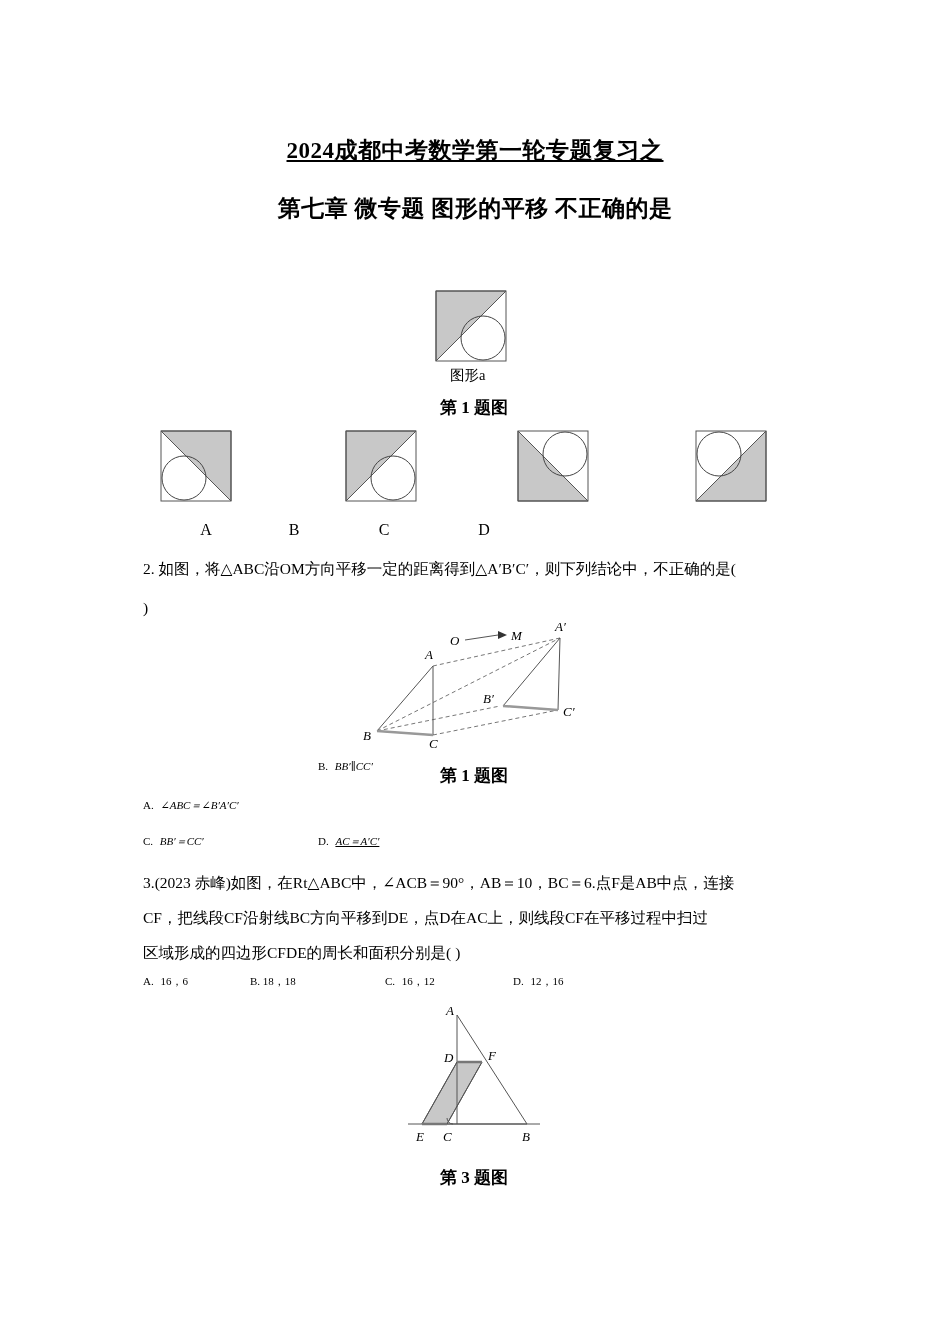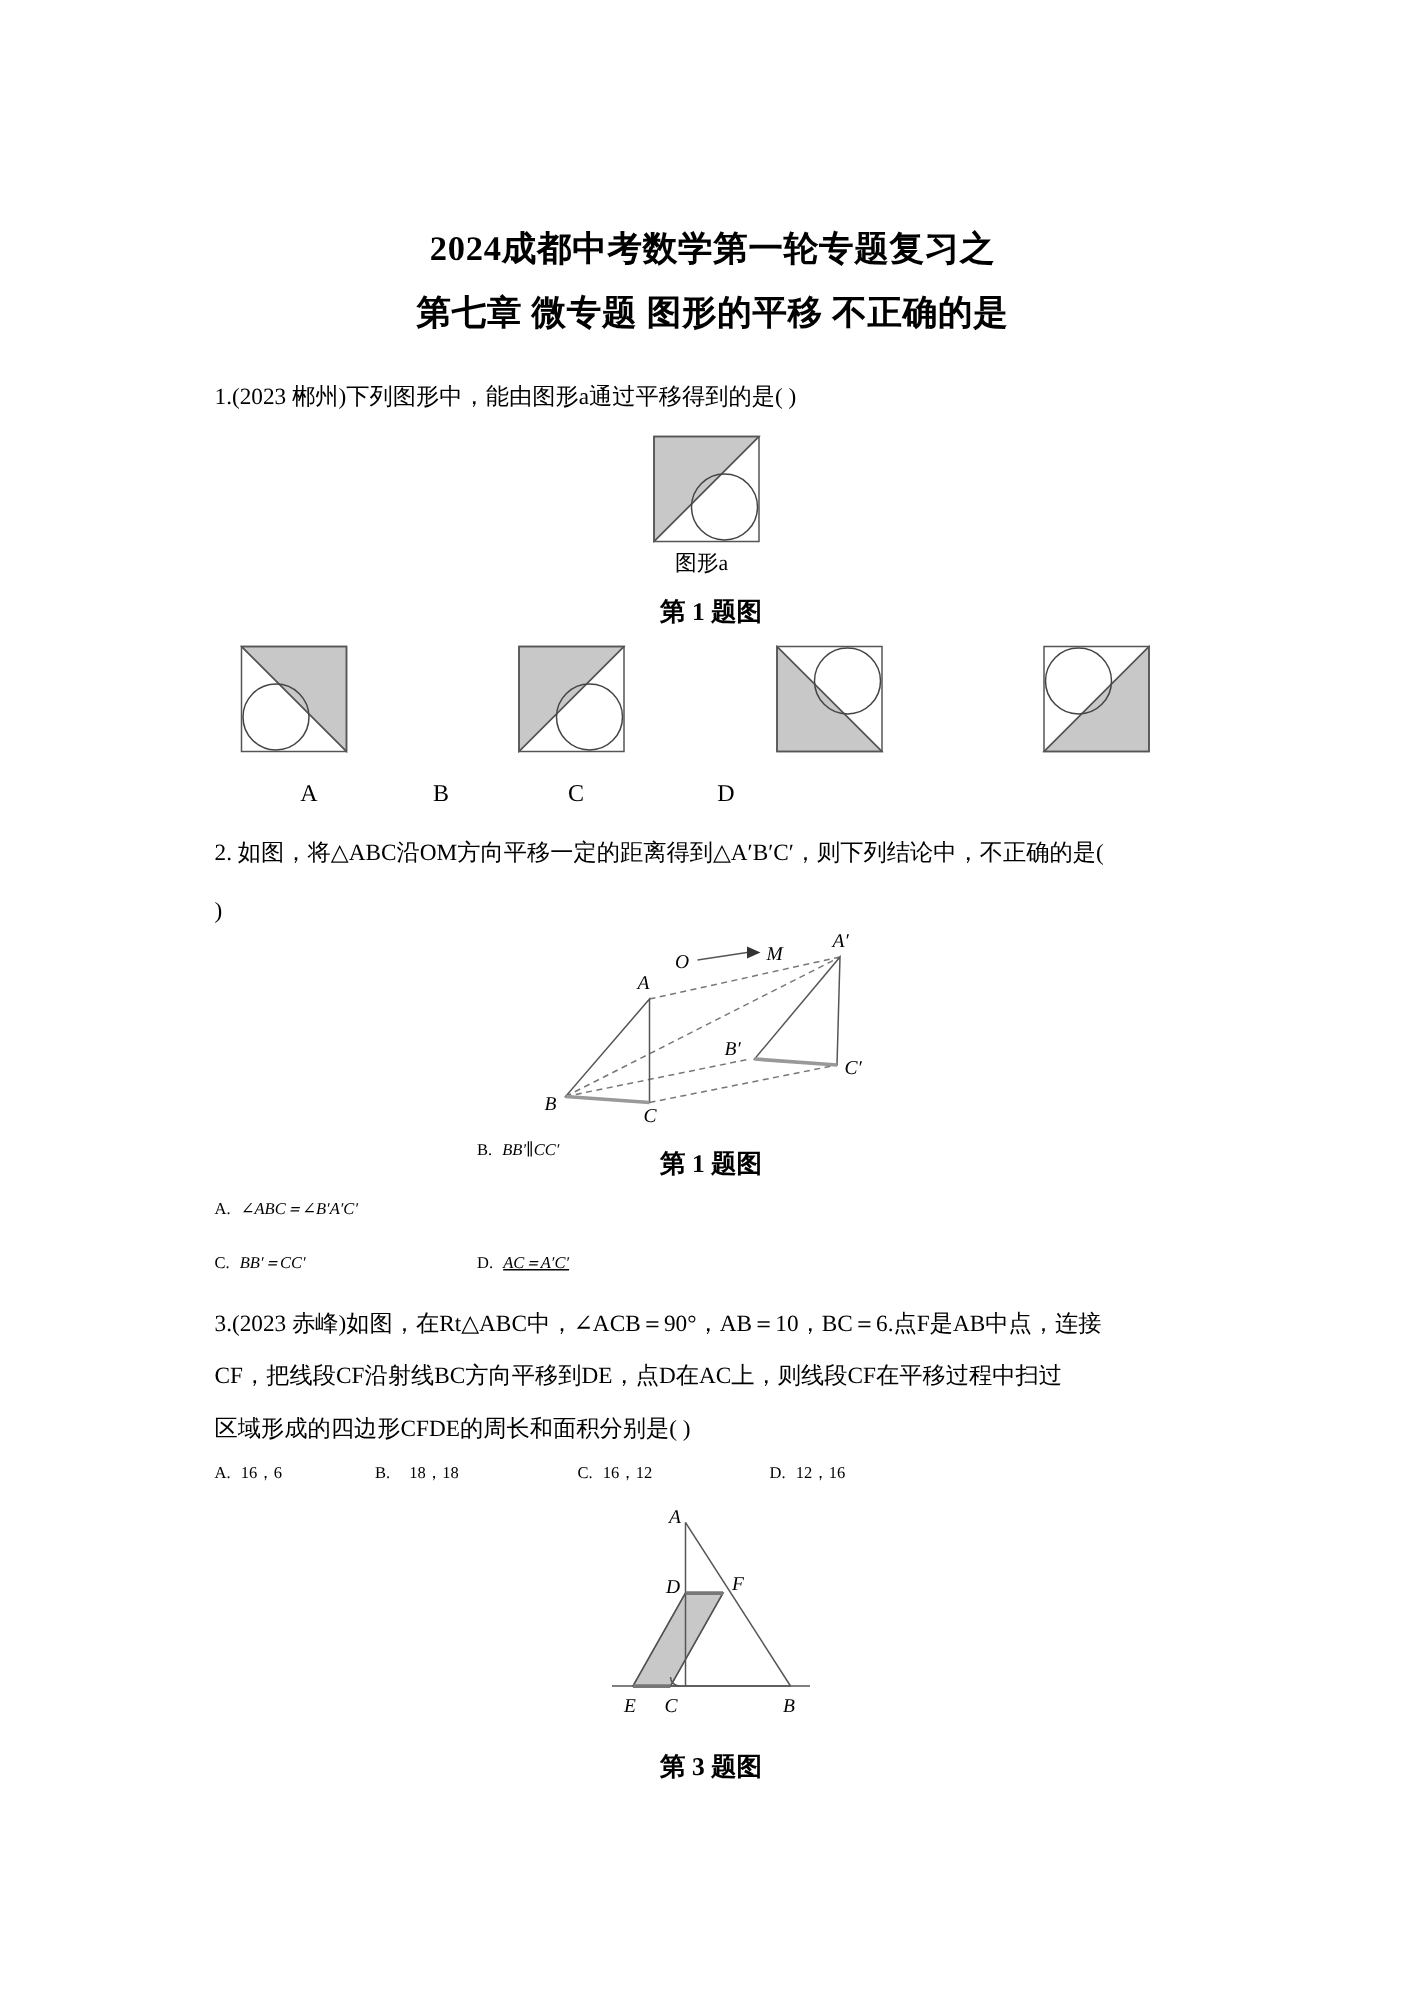--- a/index.html
+++ b/index.html
@@ -24,21 +24,21 @@
   
   .title {
     position: absolute;
     left: 0;
     width: 950px;
     text-align: center;
     font-weight: bold;
     font-size: 23px;
     letter-spacing: 0.5px;
   }
-  #title-line1 { top: 150px; }
+  #title-line1 { top: 135px; text-decoration: underline; }
   #title-line2 { top: 193px; }
 
   
   .qline {
     position: absolute;
     left: 143px;
     width: 700px;
     font-size: 15.5px;
     line-height: 21px;
     white-space: nowrap;
@@ -90,21 +90,20 @@
   }
 </style>
 </head>
 <body>
 
 <div class="page">
 
   <div class="title" id="title-line1">2024成都中考数学第一轮专题复习之</div>
   <div class="title" id="title-line2">第七章 微专题 图形的平移 不正确的是</div>
 
-  <div class="qline" style="top:254px;">1.(2023 郴州)下列图形中，能由图形a通过平移得到的是(      )</div>
 
   <div class="fig" style="left:435px; top:290px;">
     <svg width="72" height="72" viewBox="0 0 72 72">
       <polygon class="shade" points="1,1 71,1 1,71"></polygon>
       <rect class="sq-stroke" x="1" y="1" width="70" height="70"></rect>
       <line class="thin" x1="1" y1="71" x2="71" y2="1"></line>
       <circle class="circ" cx="48" cy="48" r="22"></circle>
     </svg>
   </div>
   <div class="fig-cap-a" style="left:450px; top:366px;text-align:center;">图形a</div>
@@ -204,21 +203,21 @@
   <div class="qline" style="top:872px; width:760px;">3.(2023 赤峰)如图，在Rt△ABC中，∠ACB＝90°，AB＝10，BC＝6.点F是AB中点，连接</div>
   <div class="qline" style="top:907px; width:760px;">CF，把线段CF沿射线BC方向平移到DE，点D在AC上，则线段CF在平移过程中扫过</div>
   <div class="qline" style="top:942px; width:760px;">区域形成的四边形CFDE的周长和面积分别是(      )</div>
 
   <div class="optrow" style="left:143px; top:974px;">
     <span>A.</span>
     <span style="margin-left:4px;">16，6</span>
   </div>
   <div class="optrow" style="left:250px; top:974px;">
     <span>B.</span>
-    <span style="margin-left:10px;">18，18</span>
+    <span style="margin-left:0;">18，18</span>
   </div>
   <div class="optrow" style="left:385px; top:974px;text-align:right;">
     <span>C.</span>
     <span style="margin-left:4px;">16，12</span>
   </div>
   <div class="optrow" style="left:513px; top:974px;">
     <span>D.</span>
     <span style="margin-left:4px;">12，16</span>
   </div>
 

